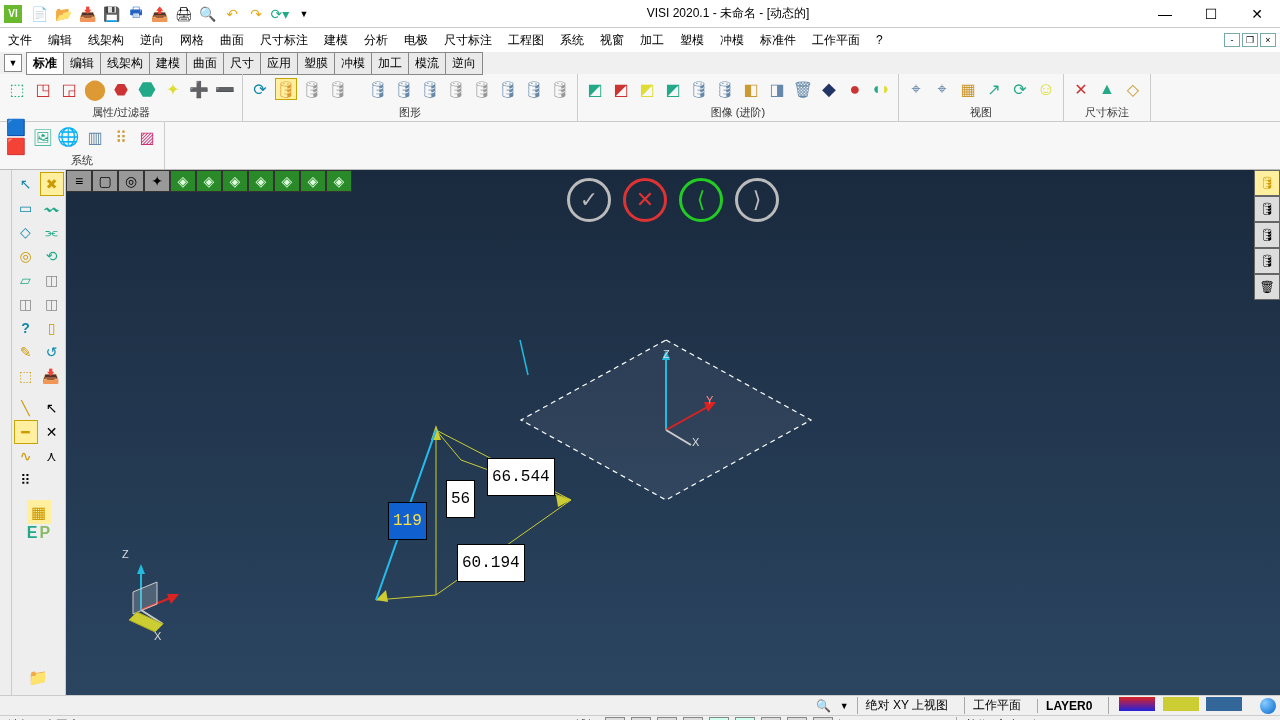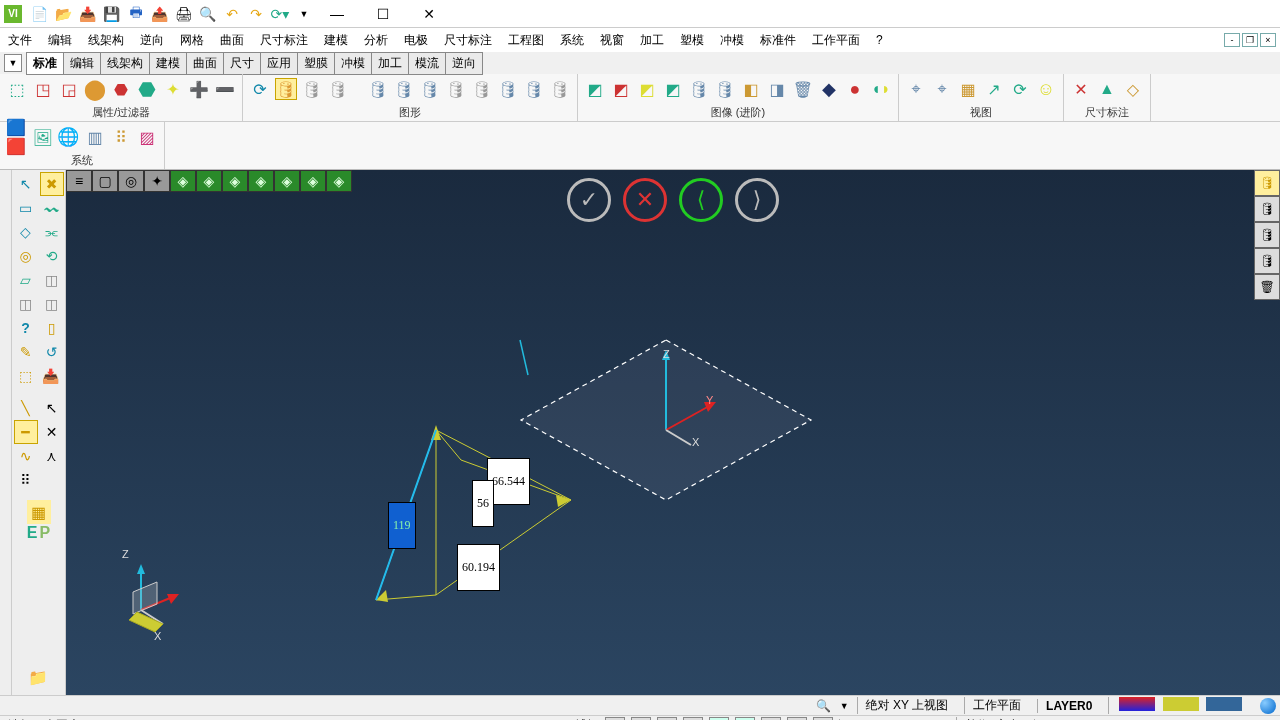--- a/index.html
+++ b/index.html
@@ -38,22 +38,22 @@
 .topstrip { position: absolute; top: 0; left: 0; height: 24px; display: flex; }
 .topstrip .tbtn { width: 26px; height: 22px; border: 1px solid #333; display: flex; align-items: center; justify-content: center; font-size: 14px; }
 .topstrip .grey { background: #999; }
 .topstrip .green { background: #2a8a2a; color: #dfd; }
 .rightcol { position: absolute; right: 0; top: 0; width: 26px; display: flex; flex-direction: column; }
 .rightcol .rcbtn { height: 26px; border: 1px solid #666; background: #ffef9e; display: flex; align-items: center; justify-content: center; }
 .bigbtns { position: absolute; top: 8px; left: 50%; transform: translateX(-50%); display: flex; gap: 12px; }
 .bigbtn { width: 44px; height: 44px; border-radius: 50%; border: 3px solid #bbb; display: flex; align-items: center; justify-content: center; font-size: 22px; color: #bbb; }
 .bigbtn.red { border-color: #d33; color: #d33; }
 .bigbtn.green { border-color: #2c2; color: #2c2; }
-.dimlabel { position: absolute; background: #fff; border: 1px solid #000; padding: 15px 4px; font-size: 12px; font-family: Liberation Serif, serif; }
-.dimlabel.editing { background: #1060d0; color: #86efac; border: 1px solid #000; }
+.dimlabel { position: absolute; background: #fff; border: 1px solid #000; padding: 9px 4px; font-size: 16px; font-family: Liberation Mono, monospace; }
+.dimlabel.editing { background: #1060d0; color: #fde047; border: 1px solid #000; }
 .axis-lbl { position: absolute; color: #ddd; font-size: 11px; }
 .statusbar1 { height: 20px; background: #f0f0f0; border-top: 1px solid #ccc; display: flex; align-items: center; font-size: 12px; padding: 0 4px; gap: 8px; }
 .sbspacer { flex: 1; }
 .sbcell { border-left: 1px solid #aaa; padding: 0 8px; }
 .swatch { width: 36px; height: 14px; display: inline-block; margin: 0 2px; }
 .globe { width: 16px; height: 16px; border-radius: 50%; background: radial-gradient(circle at 30% 30%, #8cf, #06c); display: inline-block; }
 .statusbar2 { height: 20px; background: #f0f0f0; border-top: 1px solid #ccc; display: flex; align-items: center; font-size: 12px; padding: 0 8px; gap: 6px; }
 .sbicon { width: 20px; height: 18px; border: 1px solid #888; background: #ddd; display: flex; align-items: center; justify-content: center; font-size: 11px; }
 svg { overflow: visible; }
 </style>
@@ -69,20 +69,21 @@
     <div class="qbtn" style="color:#2363c4">💾</div>
     <div class="qbtn" style="color:#2363c4">🖶</div>
     <div class="qbtn" style="color:#e6a817">📤</div>
     <div class="qbtn">🖨</div>
     <div class="qbtn" style="color:#2a8">🔍</div>
     <div class="qbtn" style="color:#e6a817">↶</div>
     <div class="qbtn" style="color:#e6a817">↷</div>
     <div class="qbtn" style="color:#2a8">⟳▾</div>
     <div class="qbtn" style="font-size:9px">▼</div>
   </div>
+  <div class="title">VISI 2020.1 - 未命名 - [动态的]</div>
   <div class="winbtns">
     <div>—</div>
     <div>☐</div>
     <div>✕</div>
   </div>
 </div>
 
 <div class="menubar">
   <span class="mitem">文件</span>
   <span class="mitem">编辑</span>
@@ -338,21 +339,21 @@
     </svg>
 
     <div class="axis-lbl" style="left:597px;top:178px">Z</div>
     <div class="axis-lbl" style="left:640px;top:224px;color:#f88">Y</div>
     <div class="axis-lbl" style="left:626px;top:266px">X</div>
 
     <div class="axis-lbl" style="left:56px;top:378px">Z</div>
     <div class="axis-lbl" style="left:88px;top:460px">X</div>
 
     <div class="dimlabel" style="left:421px;top:288px">66.544</div>
-    <div class="dimlabel" style="left:406px;top:310px">56</div>
+    <div class="dimlabel" style="left:380px;top:310px">56</div>
     <div class="dimlabel editing" style="left:322px;top:332px">119</div>
     <div class="dimlabel" style="left:391px;top:374px">60.194</div>
 
     <div class="rightcol">
       <div class="rcbtn sel" style="color:#c90">🛢</div>
       <div class="rcbtn" style="background:#ddd">🛢</div>
       <div class="rcbtn" style="background:#ddd">🛢</div>
       <div class="rcbtn" style="background:#ddd">🛢</div>
       <div class="rcbtn" style="background:#ddd">🗑</div>
     </div>

